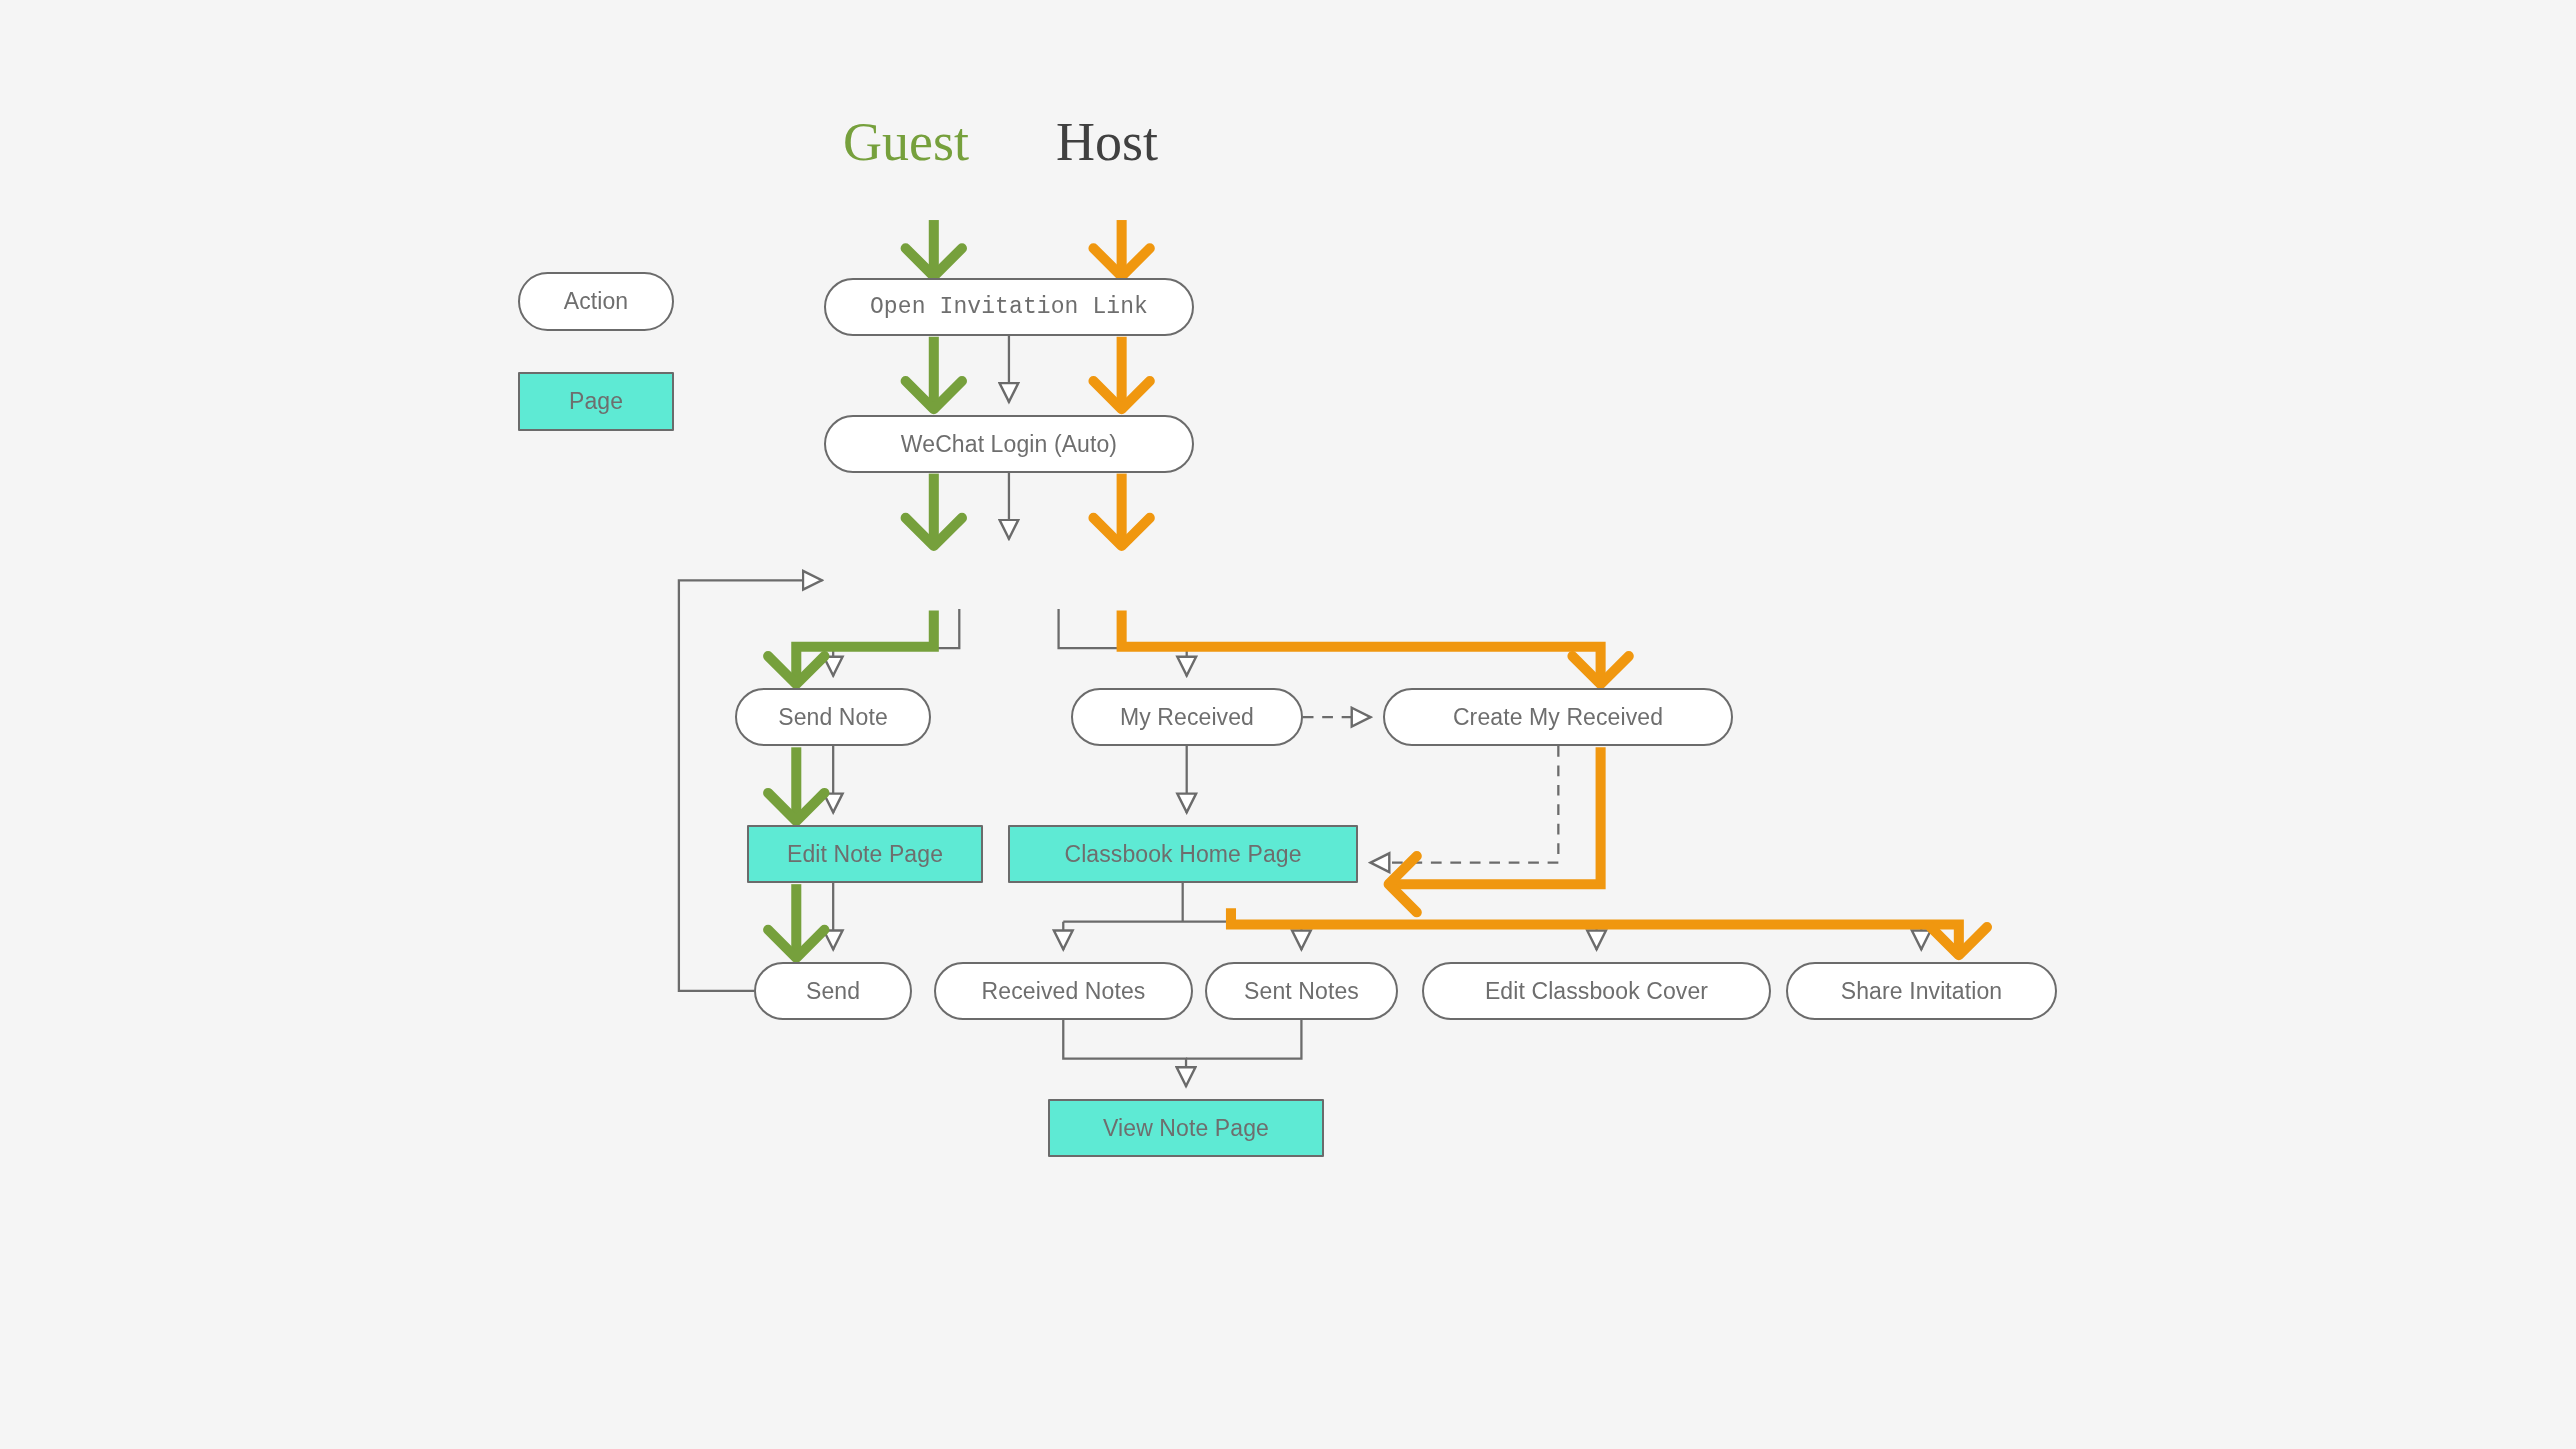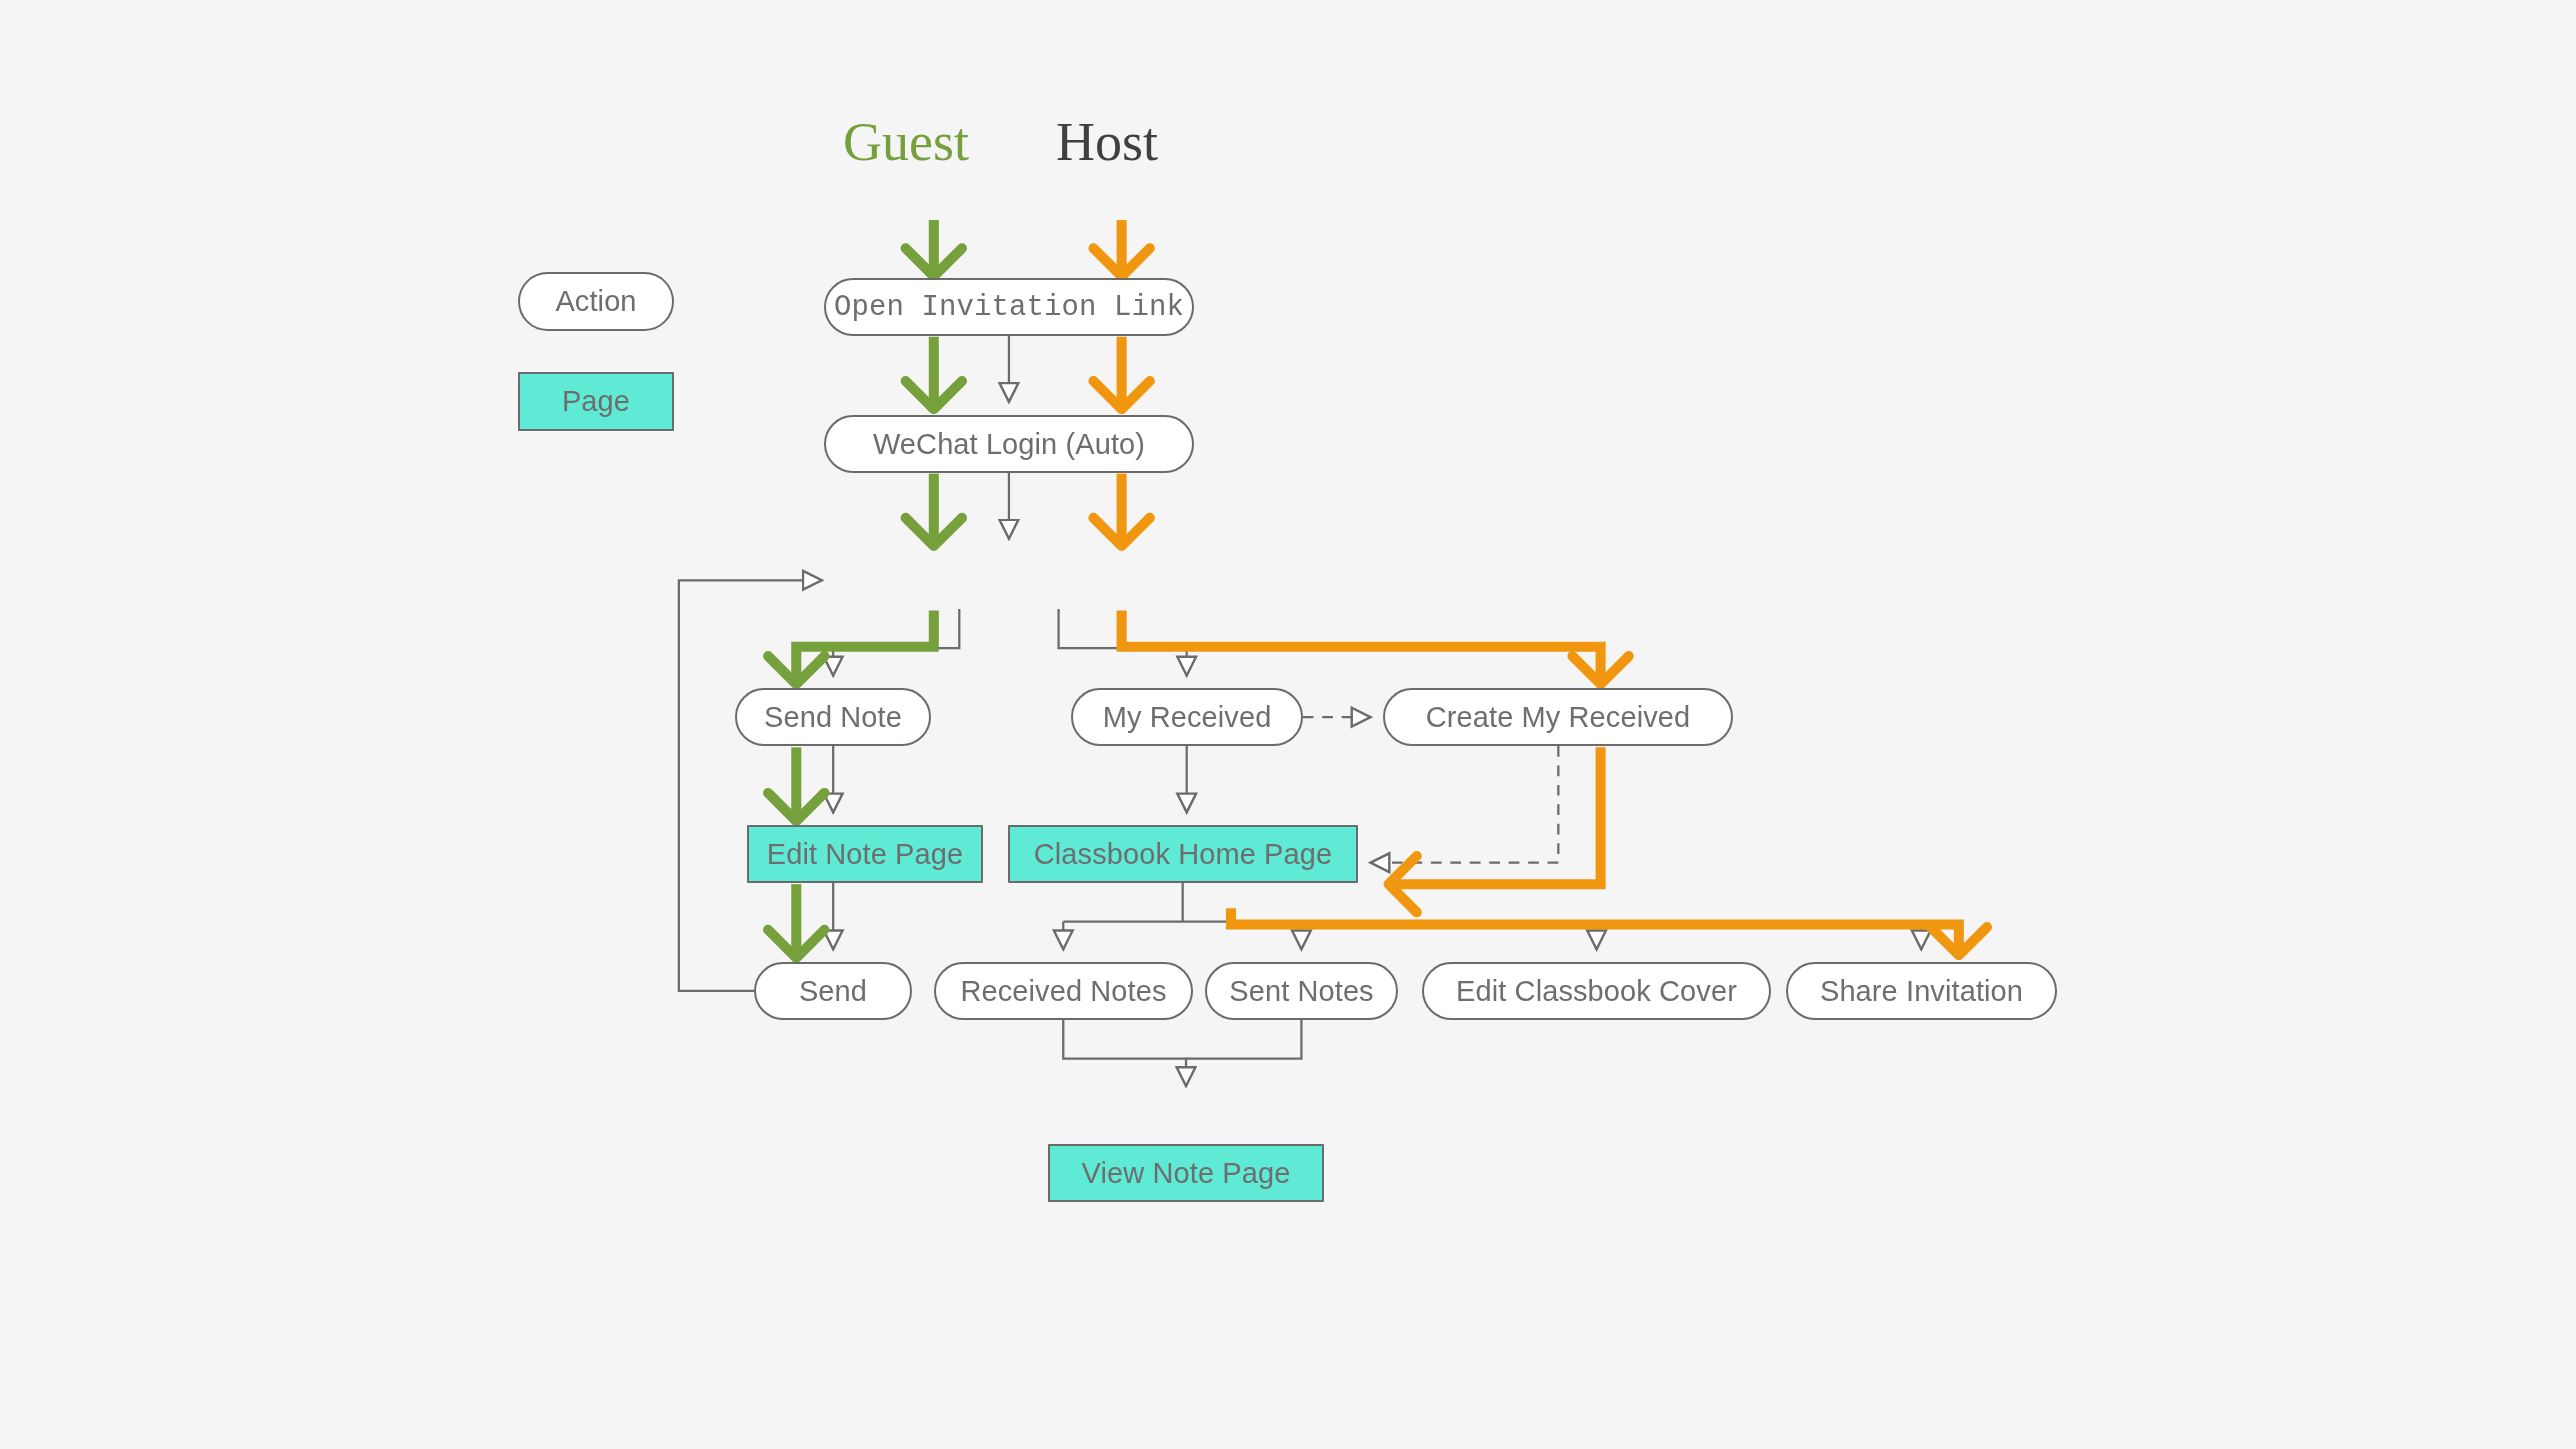--- a/index.html
+++ b/index.html
@@ -10,21 +10,21 @@
     overflow:hidden;
   }
   #canvas{position:relative;width:2576px;height:1449px;}
   #flow{position:absolute;left:0;top:0;width:2576px;height:1449px;}
 
   .node{
     position:absolute;
     display:flex;align-items:center;justify-content:center;
     box-sizing:border-box;
     color:#6e6e6e;
-    font-size:29px;
+    font-size:23px;
     letter-spacing:0.1px;
     white-space:nowrap;
     text-align:center;
     line-height:1;
   }
   .node.action{
     background:#ffffff;
     border:2px solid #6b6b6b;
     border-radius:67px;
   }
@@ -150,16 +150,16 @@
   <div class="node action" style="left:754px;top:962px;width:158px;height:58px;">Send</div>
 
   <div class="node action" style="left:934px;top:962px;width:259px;height:58px;">Received Notes</div>
 
   <div class="node action" style="left:1205px;top:962px;width:193px;height:58px;">Sent Notes</div>
 
   <div class="node action" style="left:1422px;top:962px;width:349px;height:58px;">Edit Classbook Cover</div>
 
   <div class="node action" style="left:1786px;top:962px;width:271px;height:58px;">Share Invitation</div>
 
-  <div class="node page" style="left:1048px;top:1099px;width:276px;height:58px;margin-top:45px;">View Note Page</div>
+  <div class="node page" style="left:1048px;top:1099px;width:276px;height:58px;">View Note Page</div>
 
 </div>
 
 
 </body></html>

